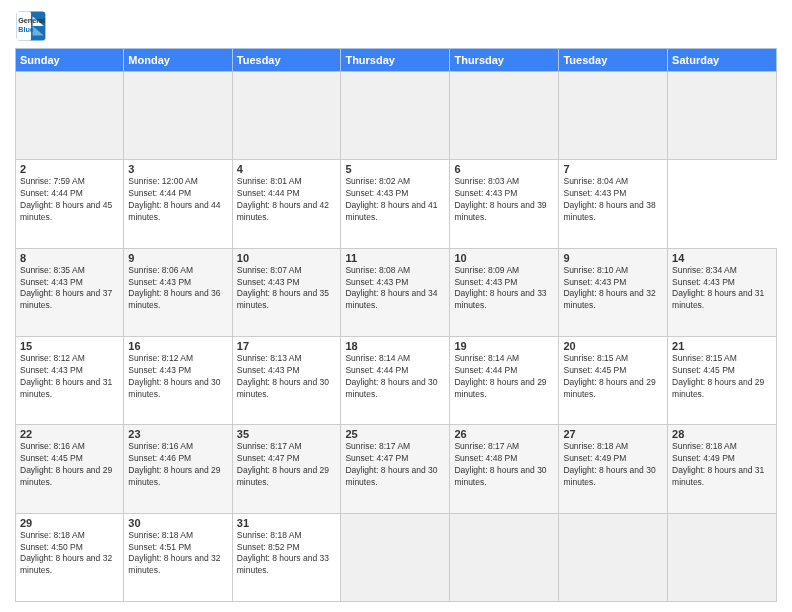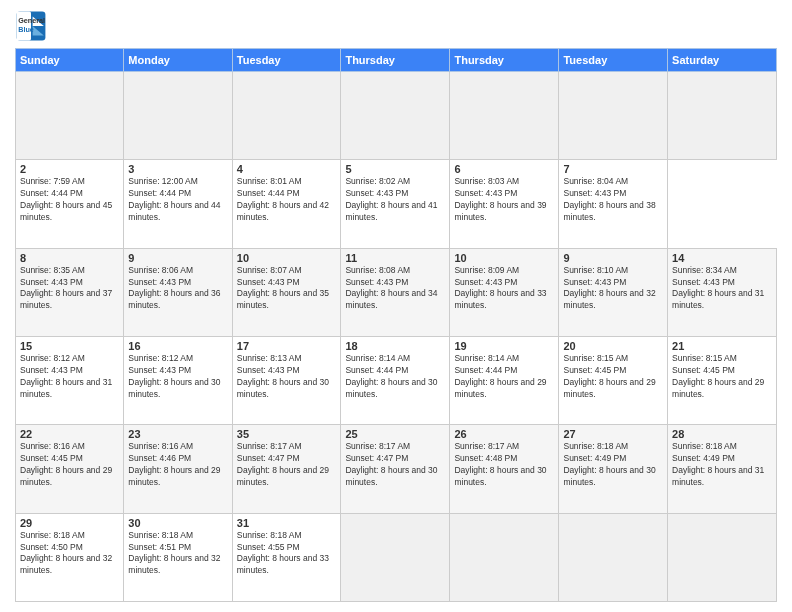--- a/index.html
+++ b/index.html
@@ -371,21 +371,21 @@
         <div class="day-info">
           <span>Sunrise: 8:18 AM</span><br>
           <span>Sunset: 4:51 PM</span><br>
           <span>Daylight: 8 hours and 32 minutes.</span>
         </div>
       </td>
           <td>
         <span class="day-num">31</span>
         <div class="day-info">
           <span>Sunrise: 8:18 AM</span><br>
-          <span>Sunset: 4:55 PM</span><br>
+          <span>Sunset: 8:52 PM</span><br>
           <span>Daylight: 8 hours and 33 minutes.</span>
         </div>
       </td>
           <td class="empty-cell"></td>
           <td class="empty-cell"></td>
           <td class="empty-cell"></td>
           <td class="empty-cell"></td>
         </tr>
       </tbody>
   </table>

